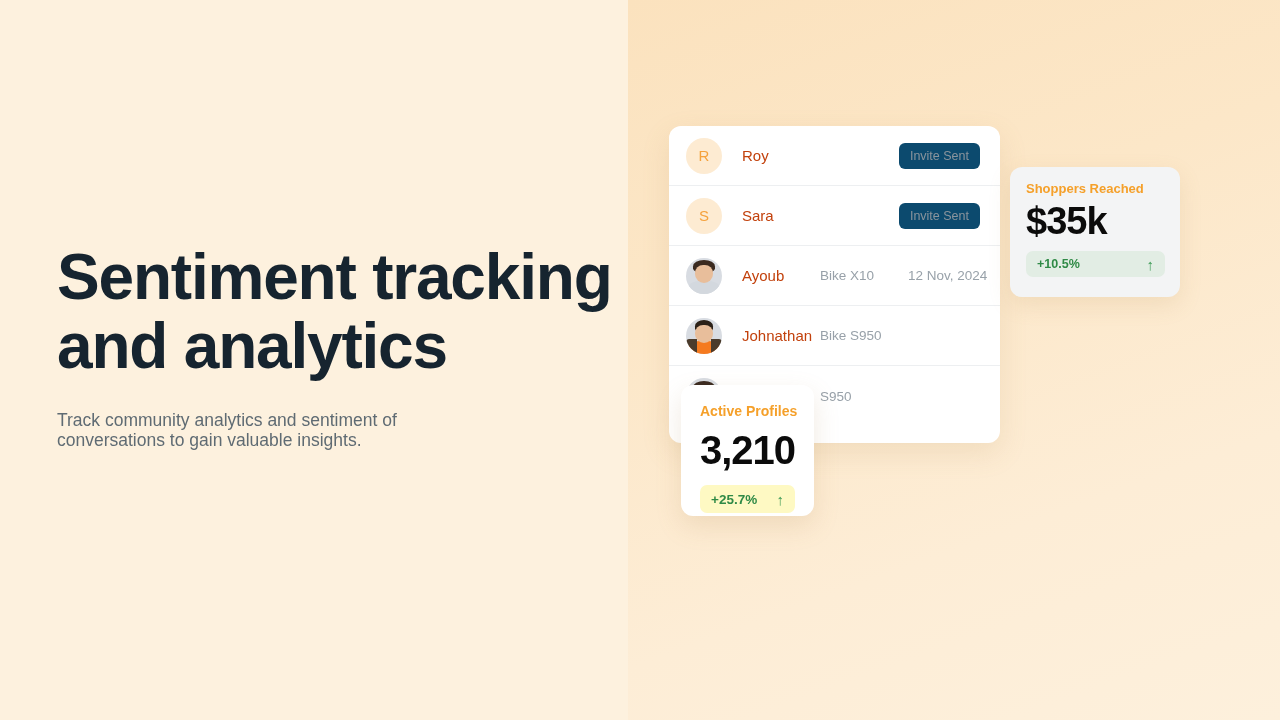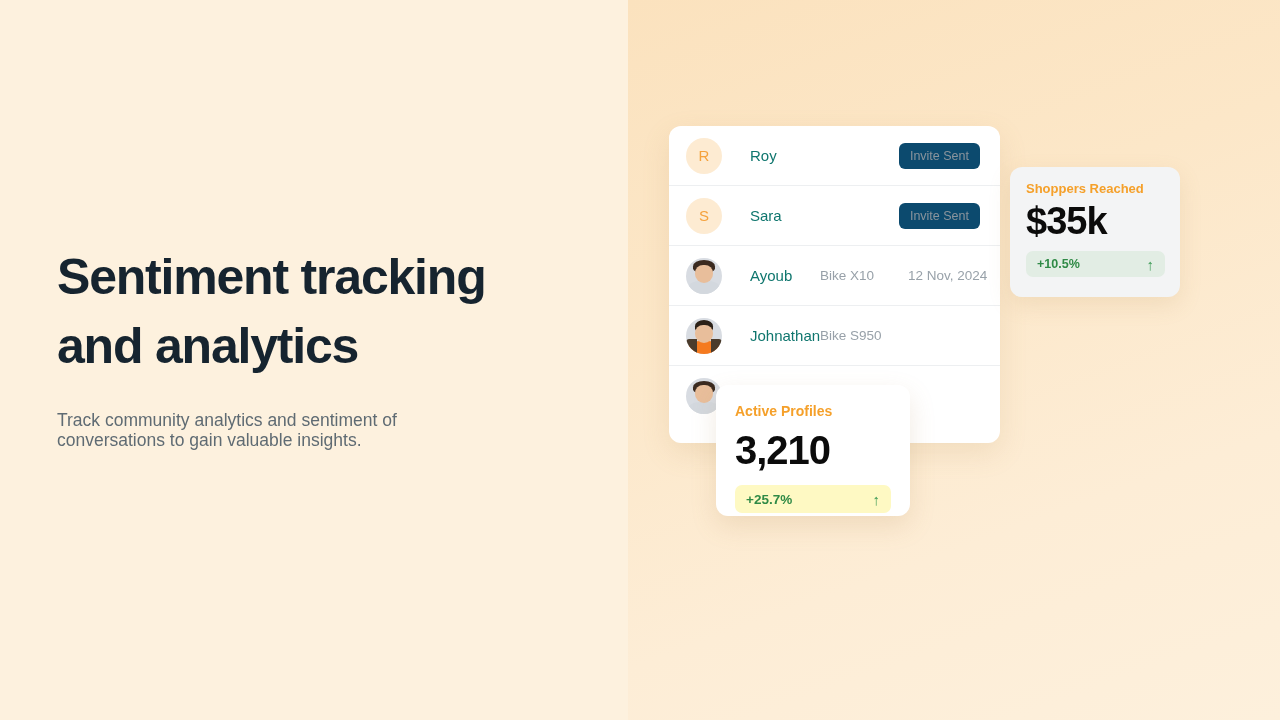--- a/index.html
+++ b/index.html
@@ -34,21 +34,21 @@
   }
 
   
   .hero {
     position: absolute;
     left: 57px;
     top: 243px;
     width: 560px;
   }
   .hero-title {
-    font-size: 50px;
+    font-size: 64px;
     line-height: 69px;
     font-weight: bold;
     color: #16242F;
     letter-spacing: -1.2px;
   }
   .hero-sub {
     margin-top: 29px;
     font-size: 17.5px;
     line-height: 20px;
     color: #5F6B73;
@@ -133,23 +133,23 @@
     background: #4A3B2C;
     border-radius: 0 30% 0 0;
   }
   .face.johnathan .bg {
     position: absolute; left: 0; top: 0; width: 100%; height: 100%;
     background: linear-gradient(120deg, #E4E7EA 0%, #C9B79C 60%, #8E7A5E 100%);
     z-index: -1;
   }
 
   .profile-name {
-    margin-left: 28px;
+    margin-left: 20px;
     font-size: 15px;
-    color: #0f766e;
+    color: #c2410c;
     white-space: nowrap;
   }
   .profile-model {
     position: absolute;
     left: 151px;
     font-size: 13.5px;
     color: #98A1A9;
     white-space: nowrap;
   }
   .profile-date {
@@ -208,25 +208,24 @@
   }
   .stat-delta .arrow {
     font-size: 15px;
     color: #3E9B57;
     line-height: 1;
   }
 
   #active-profiles-card {
     left: 681px;
     top: 385px;
-    width: 194px;
+    width: 133px;
     height: 131px;
     box-shadow: 0 10px 26px rgba(180, 140, 90, 0.18);
     z-index: 3;
-    margin-left: 35px;
   }
   #active-profiles-card .stat-value { font-size: 40px; }
 
   #shoppers-card {
     left: 1010px;
     top: 167px;
     width: 170px;
     height: 130px;
     background: #F3F4F5;
     padding: 14px 15px 15px 16px;

